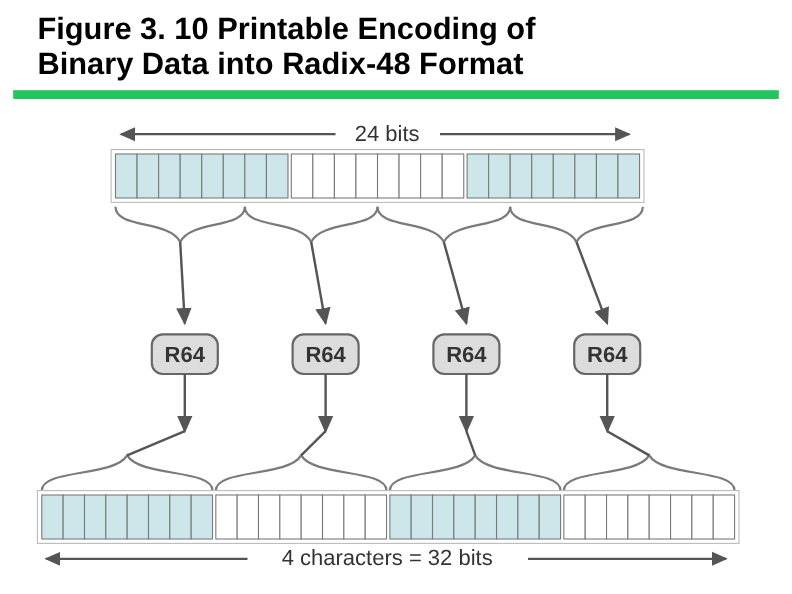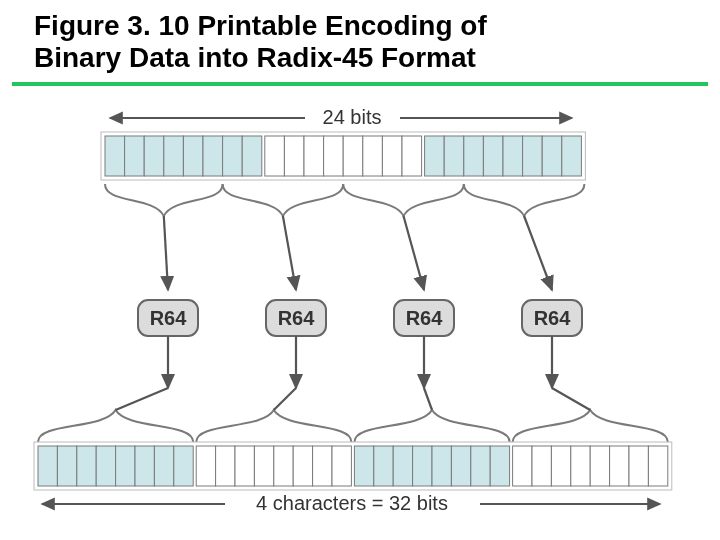--- a/index.html
+++ b/index.html
@@ -10,31 +10,31 @@
     background: #fff;
     font-family: Arial, Helvetica, sans-serif;
     position: relative;
   }
   .title {
     font-family: "Arial Black", Arial, sans-serif;
     font-weight: 900;
     font-size: 28px;
     line-height: 1.15;
     padding: 10px 20px 8px 22px;
-    border-bottom: 4px solid #22c55e;
+    border-bottom: 8px solid #22c55e;
     margin: 0 12px 0 12px;
   }
   svg { display: block; }
 </style>
 </head>
 <body>
 
 <div class="title">
   <span>Figure 3. 10 Printable Encoding of</span><br>
-  <span>Binary Data into Radix-45 Format</span>
+  <span>Binary Data into Radix-48 Format</span>
 </div>
 
 <svg width="720" height="440" viewBox="0 0 720 440">
   <defs>
     <marker id="ah" viewBox="0 0 10 10" refX="8" refY="5" markerWidth="8" markerHeight="8" orient="auto-start-reverse">
       <path d="M0,1 L9,5 L0,9 z" fill="#555"></path>
     </marker>
   </defs>
 
   <g>

